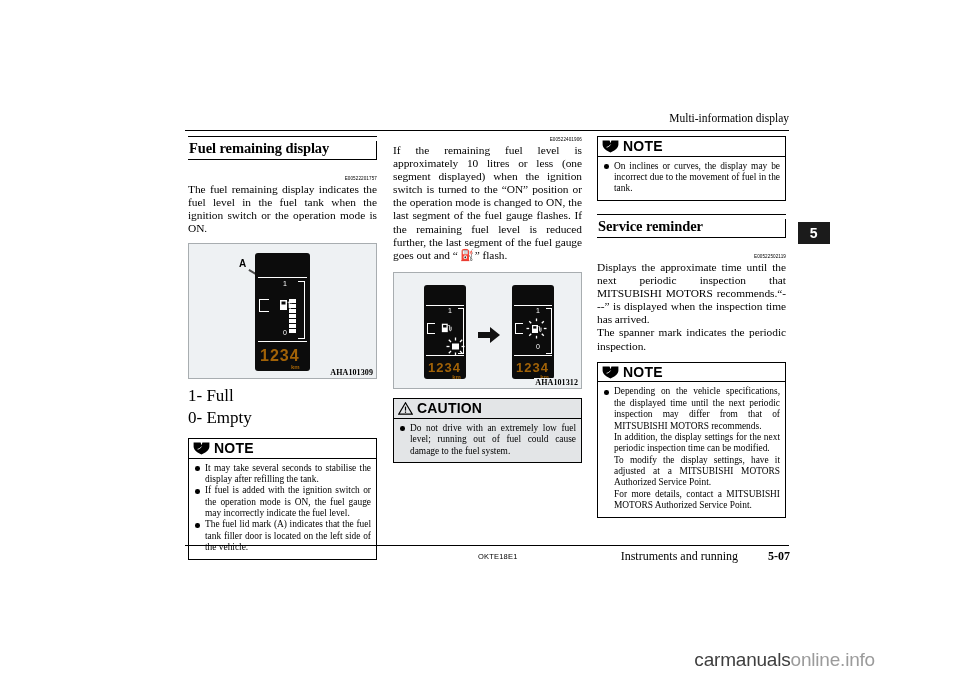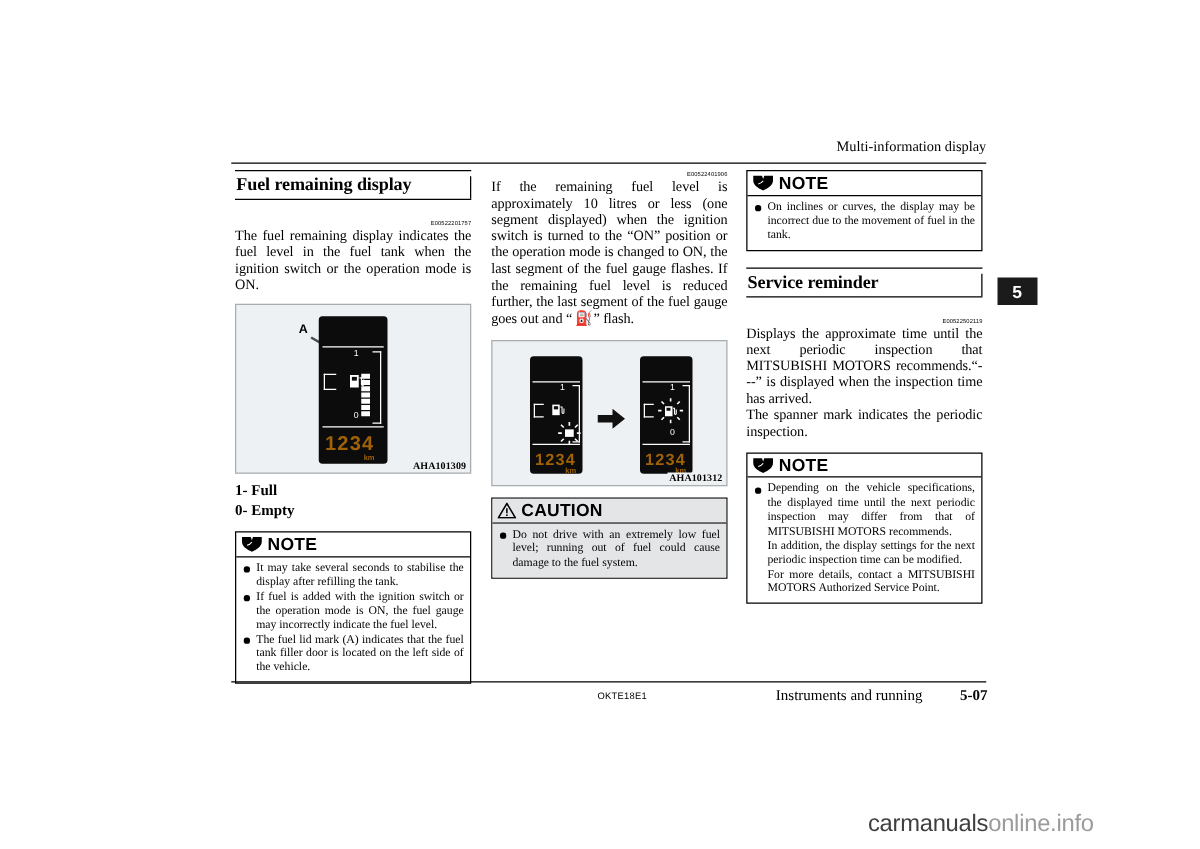--- a/index.html
+++ b/index.html
@@ -210,23 +210,23 @@
   .callout-A {
     position: absolute;
     font-family: "Liberation Sans", sans-serif;
     font-weight: bold;
     font-size: 10px;
   }
 
   
   .fig-legend {
     margin-top: 6px;
-    font-size: 12px;
+    font-size: 17px;
     line-height: 1.28;
-    font-weight: bold;
+    font-weight: normal;
   }
 
   
   .admon {
     border: 1.6px solid #000;
     box-sizing: border-box;
     margin-top: 9px;
     background: #fff;
   }
   .admon-head {
@@ -545,20 +545,21 @@
             <path d="M8.5 4.6 C7.6 6 6.2 6.9 4.6 7.2" stroke="#fff" stroke-width="0.9" fill="none"></path>
           </svg>
         </span>
         <span class="admon-title">NOTE</span>
       </div>
       <div class="admon-body">
         <ul class="bullets">
           <li>
             <span>Depending on the vehicle specifications, the displayed time until the next periodic inspection may differ from that of MITSUBISHI MOTORS recommends.</span>
             <span class="cont">In addition, the display settings for the next periodic inspection time can be modified.</span>
+            <span class="cont">To modify the display settings, have it adjusted at a MITSUBISHI MOTORS Authorized Service Point.</span>
             <span class="cont">For more details, contact a MITSUBISHI MOTORS Authorized Service Point.</span>
           </li>
         </ul>
       </div>
     </div>
   </div>
 
   <div class="footer-rule"></div>
   <div class="footer-left">OKTE18E1</div>
   <div class="footer-mid">Instruments and running</div>

